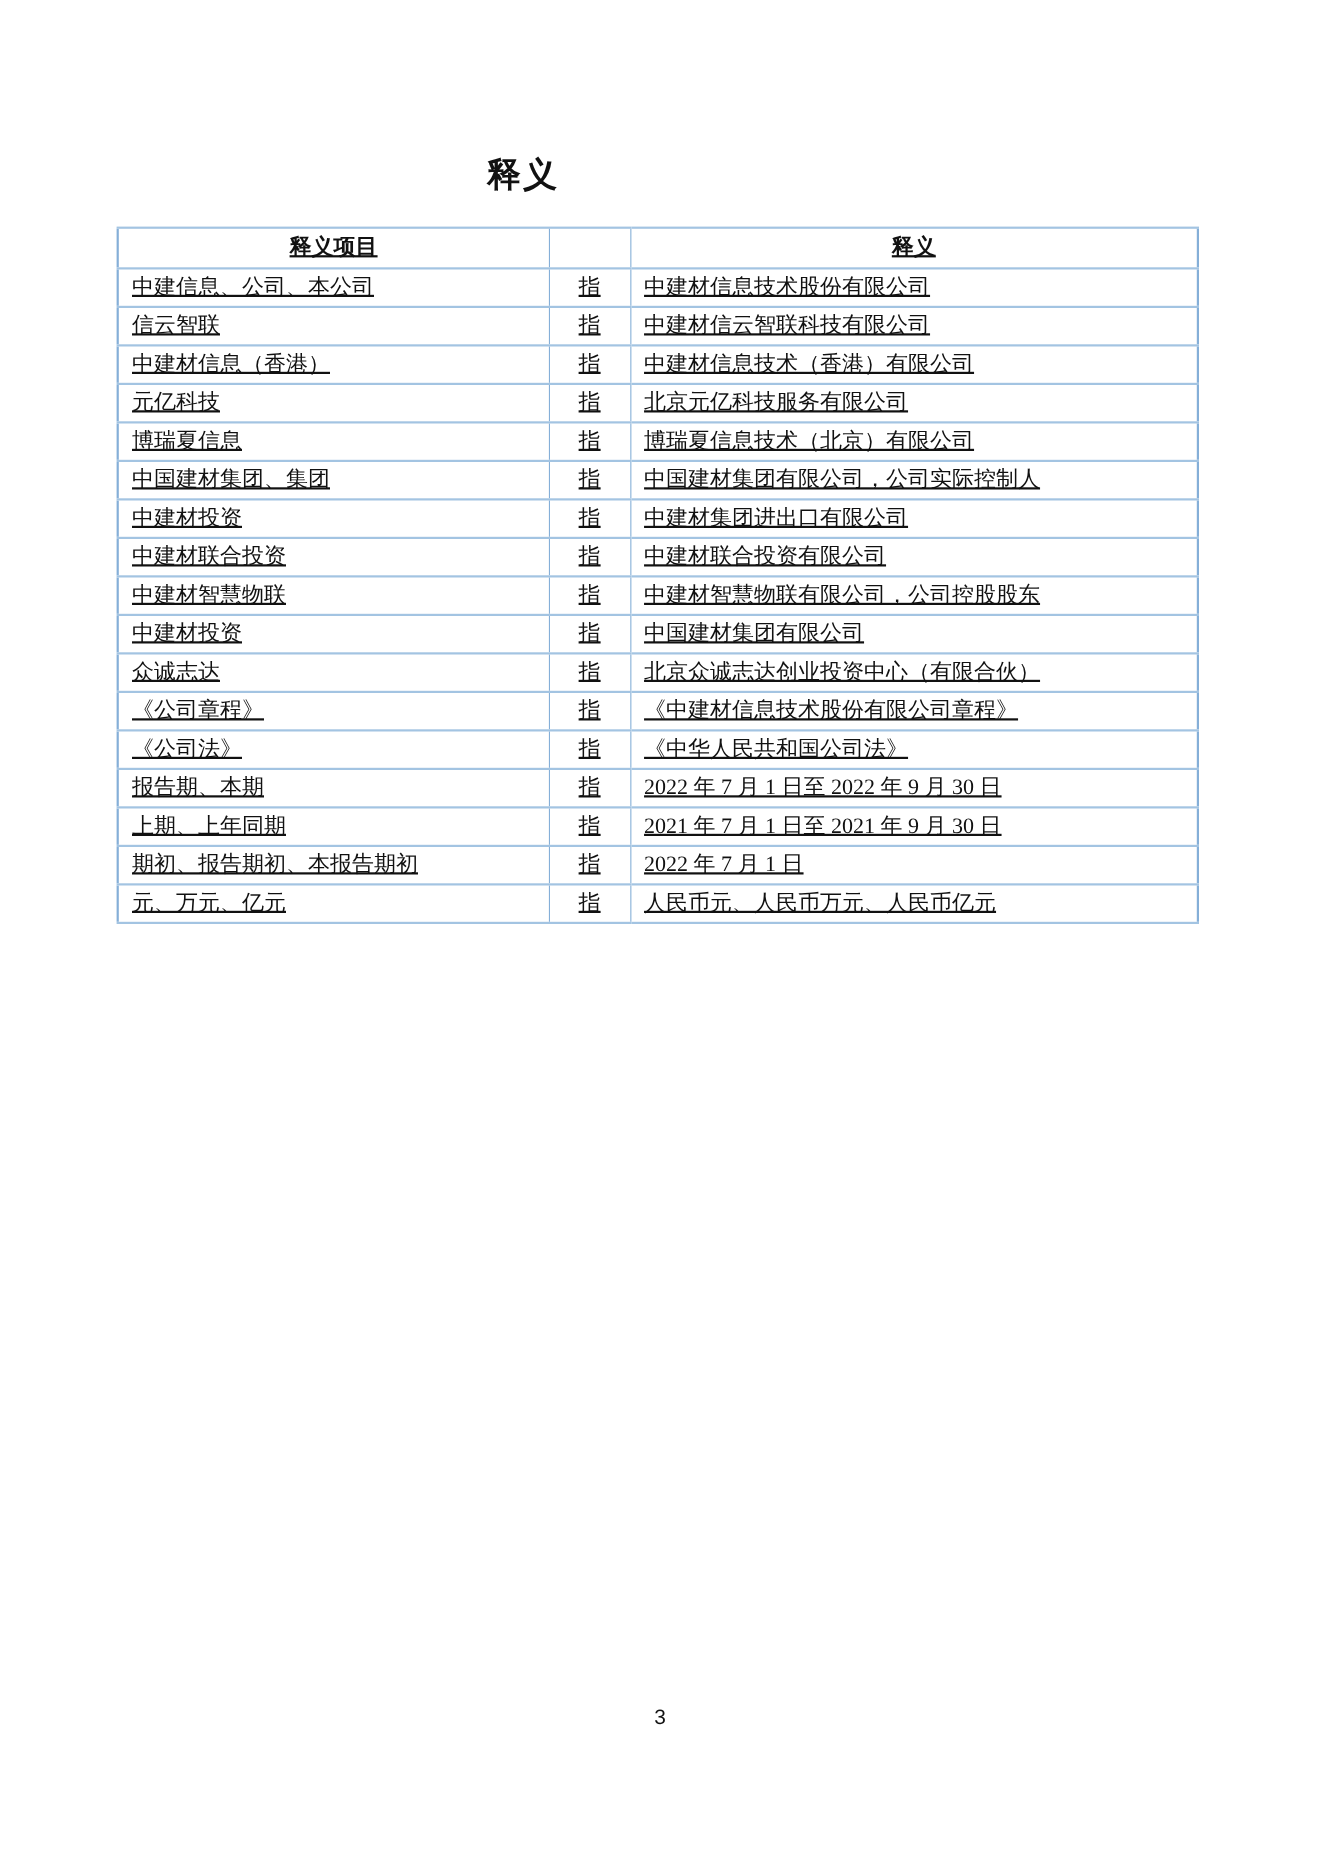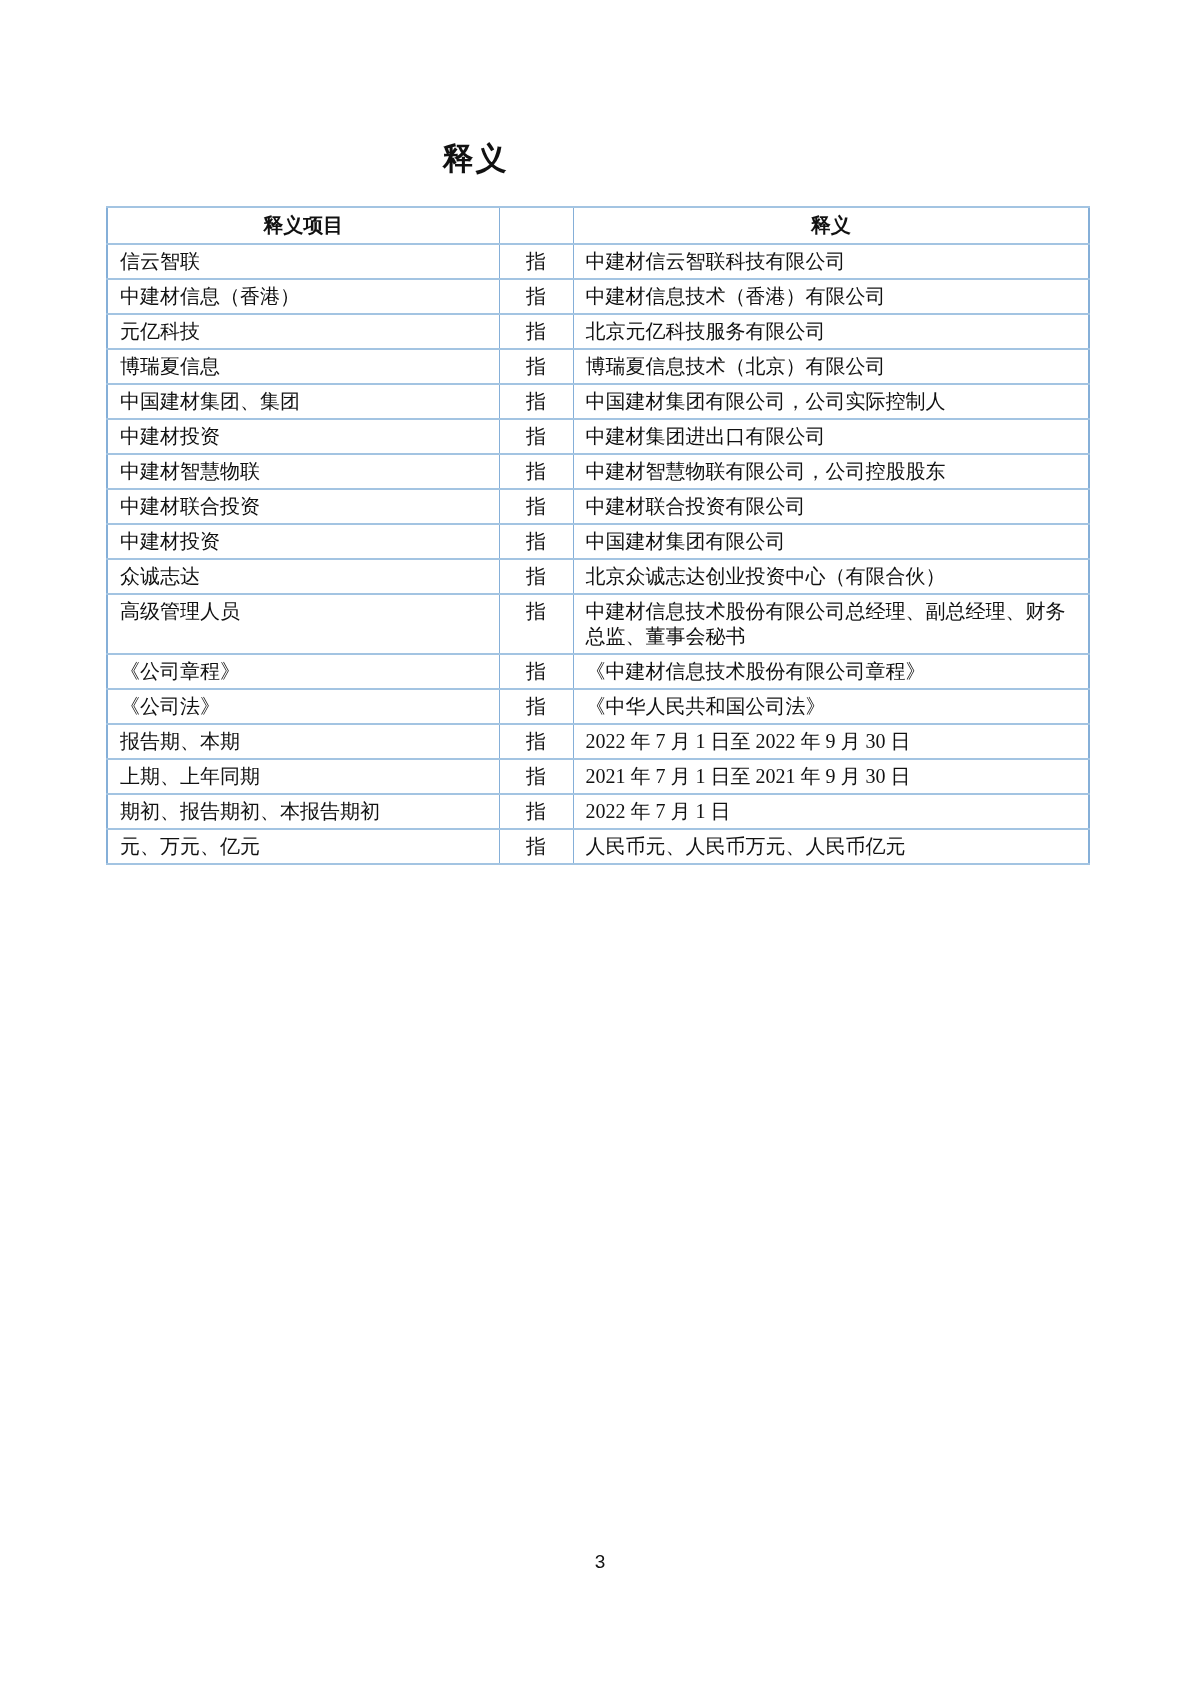--- a/index.html
+++ b/index.html
@@ -51,20 +51,21 @@
   table.def-table col.c3 { width: 516px; }
   .def-table th, .def-table td {
     border-left: 1px solid var(--border-blue);
     border-right: 1px solid var(--border-blue);
     border-top: 2px solid var(--border-blue-light);
     border-bottom: 2px solid var(--border-blue-light);
     font-size: 20px;
     line-height: 25px;
     vertical-align: top;
     padding: 4px 10px 4px 12px;
+    text-decoration: underline;
   }
   .def-table th {
     font-weight: bold;
     text-align: center;
     padding: 5px 4px;
   }
   .def-table td.zhi {
     text-align: center;
     padding-left: 2px;
     padding-right: 2px;
@@ -95,20 +96,25 @@
     </colgroup>
     <thead>
       <tr>
         <th>释义项目</th>
         <th></th>
         <th>释义</th>
       </tr>
     </thead>
     <tbody>
       <tr>
+        <td class="term">中建信息、公司、本公司</td>
+        <td class="zhi">指</td>
+        <td class="def">中建材信息技术股份有限公司</td>
+      </tr>
+      <tr>
         <td class="term">信云智联</td>
         <td class="zhi">指</td>
         <td class="def">中建材信云智联科技有限公司</td>
       </tr>
       <tr>
         <td class="term">中建材信息（香港）</td>
         <td class="zhi">指</td>
         <td class="def">中建材信息技术（香港）有限公司</td>
       </tr>
       <tr>
@@ -125,43 +131,38 @@
         <td class="term">中国建材集团、集团</td>
         <td class="zhi">指</td>
         <td class="def">中国建材集团有限公司，公司实际控制人</td>
       </tr>
       <tr>
         <td class="term">中建材投资</td>
         <td class="zhi">指</td>
         <td class="def">中建材集团进出口有限公司</td>
       </tr>
       <tr>
+        <td class="term">中建材联合投资</td>
+        <td class="zhi">指</td>
+        <td class="def">中建材联合投资有限公司</td>
+      </tr>
+      <tr>
         <td class="term">中建材智慧物联</td>
         <td class="zhi">指</td>
         <td class="def">中建材智慧物联有限公司，公司控股股东</td>
-      </tr>
-      <tr>
-        <td class="term">中建材联合投资</td>
-        <td class="zhi">指</td>
-        <td class="def">中建材联合投资有限公司</td>
       </tr>
       <tr>
         <td class="term">中建材投资</td>
         <td class="zhi">指</td>
         <td class="def">中国建材集团有限公司</td>
       </tr>
       <tr>
         <td class="term">众诚志达</td>
         <td class="zhi">指</td>
         <td class="def">北京众诚志达创业投资中心（有限合伙）</td>
-      </tr>
-      <tr>
-        <td class="term">高级管理人员</td>
-        <td class="zhi">指</td>
-        <td class="def">中建材信息技术股份有限公司总经理、副总经理、财务总监、董事会秘书</td>
       </tr>
       <tr>
         <td class="term">《公司章程》</td>
         <td class="zhi">指</td>
         <td class="def">《中建材信息技术股份有限公司章程》</td>
       </tr>
       <tr>
         <td class="term">《公司法》</td>
         <td class="zhi">指</td>
         <td class="def">《中华人民共和国公司法》</td>

